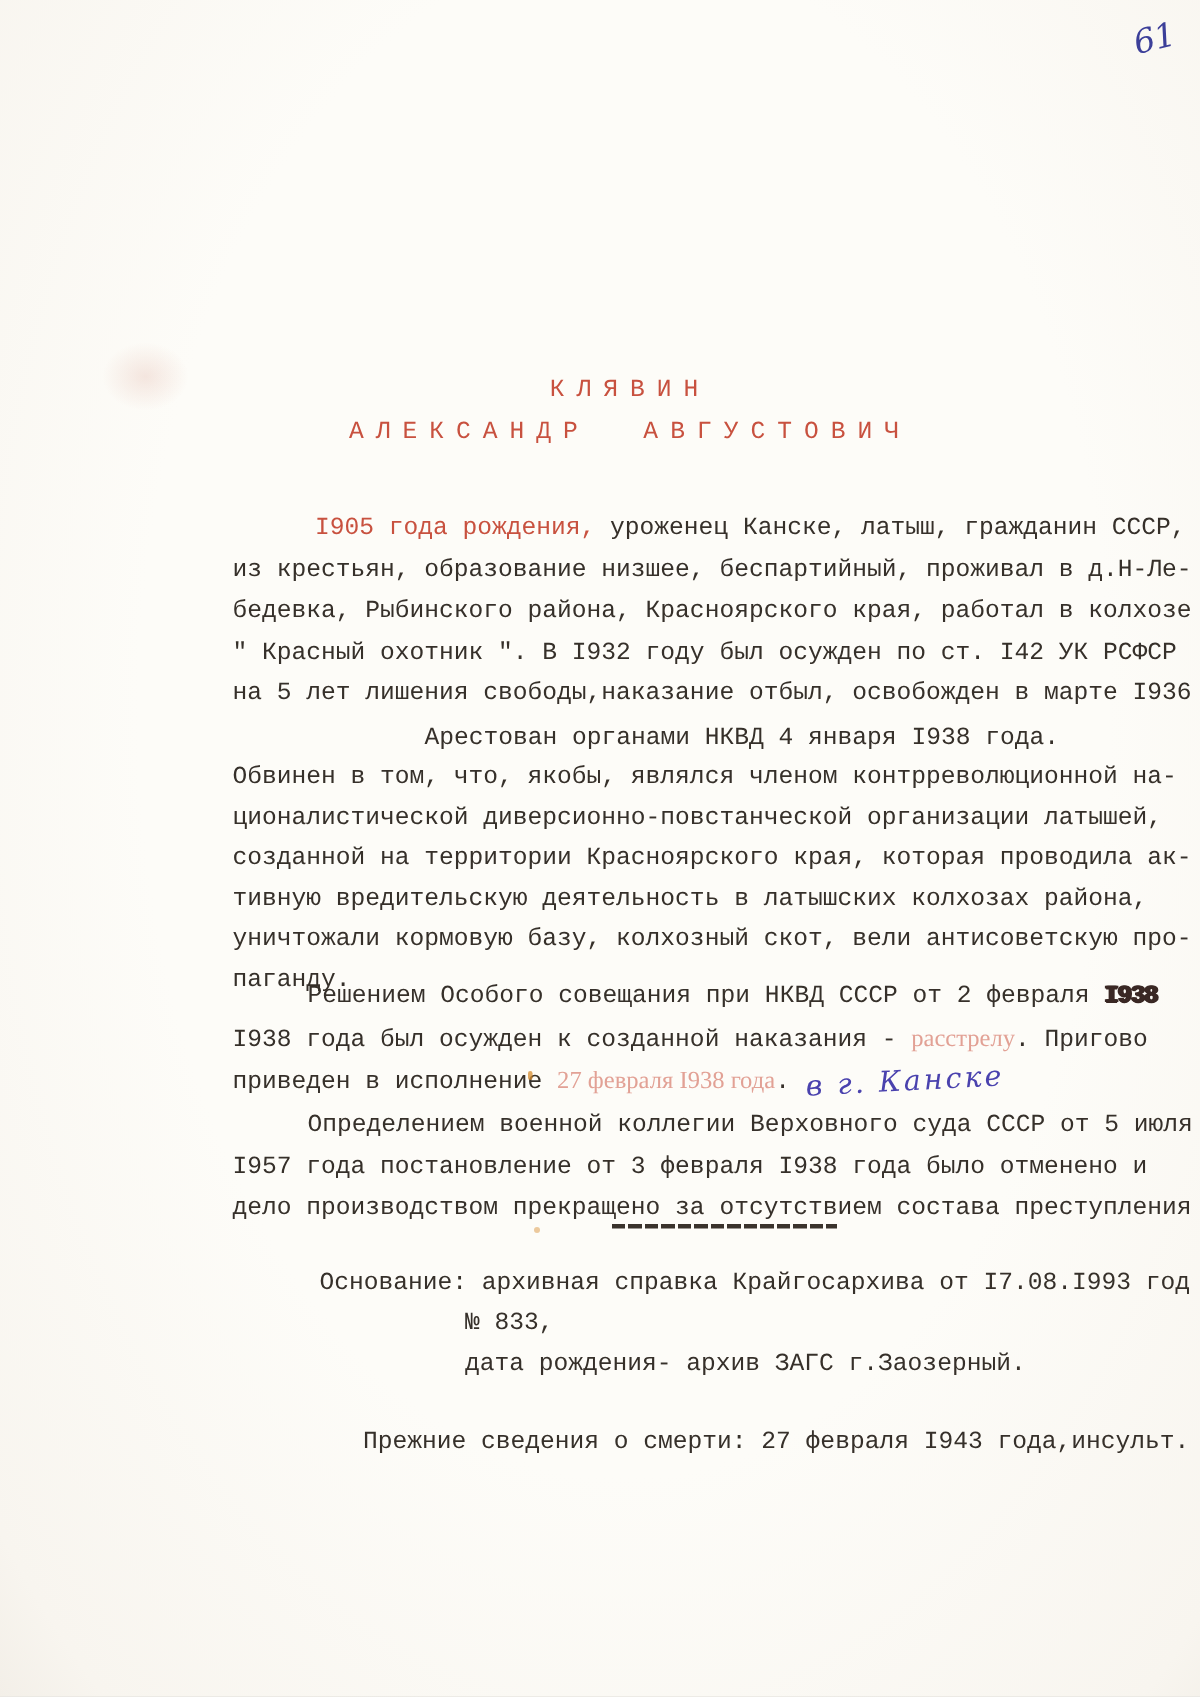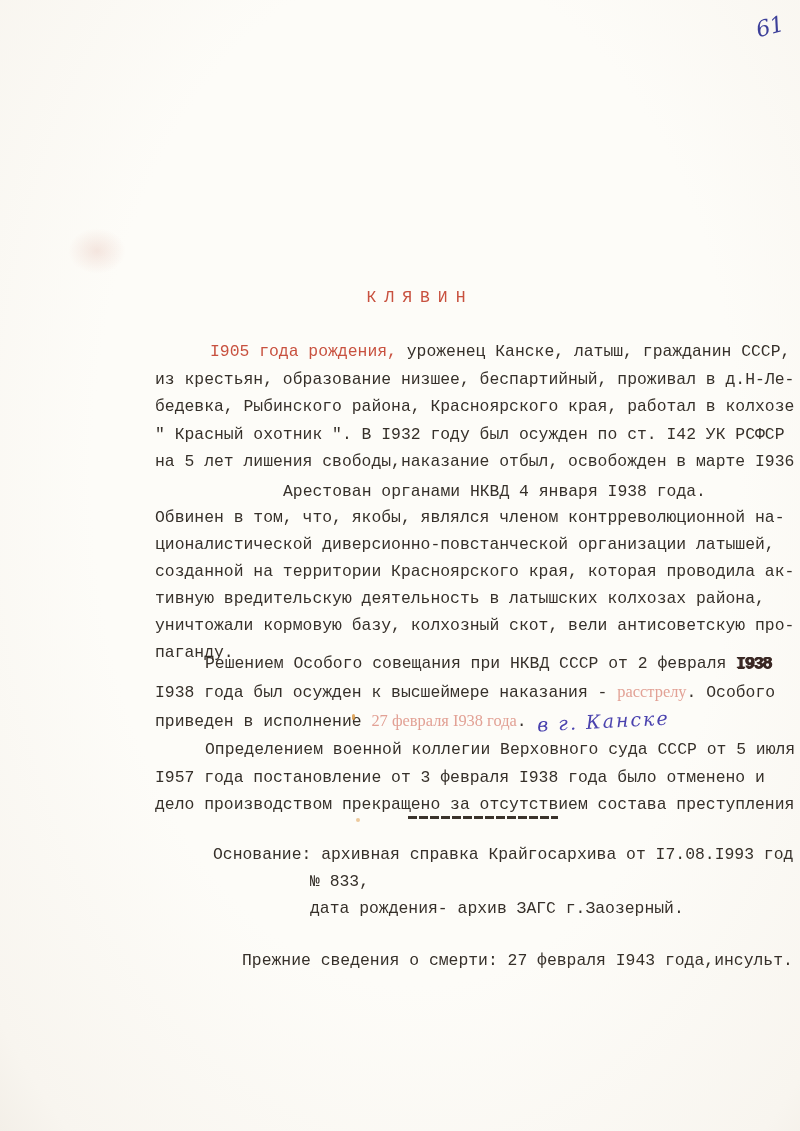--- a/index.html
+++ b/index.html
@@ -10,42 +10,42 @@
     overflow:hidden;
     background:
       radial-gradient(ellipse at 52% 42%, #fdfcf8 55%, #f8f5ef 92%, #f3efe8 100%);
     font-family:"Liberation Mono","DejaVu Sans Mono",monospace;
     font-size:16.4px;
     color:#36302a;
   }
   .block{position:absolute;left:155px;width:650px;line-height:27.5px;}
   .line{white-space:pre;}
   
-  .title-block{left:40px;width:760px;text-align:center;color:#c8513f;line-height:27.5px;letter-spacing:8px;margin-top:38px;}
+  .title-block{left:40px;width:760px;text-align:center;color:#c8513f;line-height:27.5px;letter-spacing:8px;}
   
   .b-title{top:246px;}
   .b-bio{top:338px;}
   .b-arrest{top:478px;}
   .b-accusation{top:504px;line-height:27px;}
   .b-sentence{top:650px;}
   .b-rehab{top:736px;}
   .b-basis{top:841px;line-height:27px;}
   .b-death{top:947px;}
   
   .ind-bio{padding-left:55px;}
   .ind-arrest{padding-left:128px;}
   .ind-par{padding-left:50px;}
   .ind-basis1{padding-left:58px;}
   .ind-basis2{padding-left:155px;}
   .ind-death{padding-left:87px;}
   
   .red{color:#c8513f;margin-top:42px;}
   .redfade{color:#e2a195;font-family:Liberation Serif, serif;}
   .over{
-    color:#3a2824;font-weight:normal;letter-spacing:-1px;
+    color:#3a2824;font-weight:bold;letter-spacing:-1px;
     text-shadow:0.9px 0 0 currentColor,-0.9px 0 0 currentColor,0 0.8px 0 currentColor;
   }
   .ink{
     display:inline-block;
     font-family:"DejaVu Serif",serif;font-style:italic;
     font-size:19px;letter-spacing:2px;color:#4a42ae;
     transform:rotate(-3deg) translateY(2px);
     margin-left:10px;
   }
   .corner{
@@ -69,20 +69,21 @@
 <body>
 
 <div class="page">
 
   <div class="corner">61</div>
 
   <div class="smudge"></div>
 
   <div class="block title-block b-title">
     <div class="line">КЛЯВИН</div>
+    <div class="line">АЛЕКСАНДР  АВГУСТОВИЧ</div>
   </div>
 
   <div class="block b-bio">
     <div class="line ind-bio"><span class="red">I905 года рождения,</span><span> уроженец Канске, латыш, гражданин СССР,</span></div>
     <div class="line">из крестьян, образование низшее, беспартийный, проживал в д.Н-Ле-</div>
     <div class="line">бедевка, Рыбинского района, Красноярского края, работал в колхозе</div>
     <div class="line">" Красный охотник ". В I932 году был осужден по ст. I42 УК РСФСР</div>
     <div class="line">на 5 лет лишения свободы,наказание отбыл, освобожден в марте I936</div>
   </div>
 
@@ -94,21 +95,21 @@
     <div class="line">Обвинен в том, что, якобы, являлся членом контрреволюционной на-</div>
     <div class="line">ционалистической диверсионно-повстанческой организации латышей,</div>
     <div class="line">созданной на территории Красноярского края, которая проводила ак-</div>
     <div class="line">тивную вредительскую деятельность в латышских колхозах района,</div>
     <div class="line">уничтожали кормовую базу, колхозный скот, вели антисоветскую про-</div>
     <div class="line">паганду.</div>
   </div>
 
   <div class="block b-sentence">
     <div class="line ind-par"><span>Решением Особого совещания при НКВД СССР от 2 февраля </span><span class="over">I938</span></div>
-    <div class="line"><span>I938 года был осужден к высшеймере наказания - </span><span class="redfade">расстрелу</span><span>. Особого</span></div>
+    <div class="line"><span>I938 года был осужден к созданной наказания - </span><span class="redfade">расстрелу</span><span>. Пригово</span></div>
     <div class="line"><span>приведен в исполнение </span><span class="redfade">27 февраля I938 года</span><span>.</span><span class="ink">в г. Канске</span></div>
   </div>
 
   <div class="block b-rehab">
     <div class="line ind-par">Определением военной коллегии Верховного суда СССР от 5 июля</div>
     <div class="line">I957 года постановление от 3 февраля I938 года было отменено и</div>
     <div class="line">дело производством прекращено за отсутствием состава преступления</div>
   </div>
 
   <div class="divider"></div>

